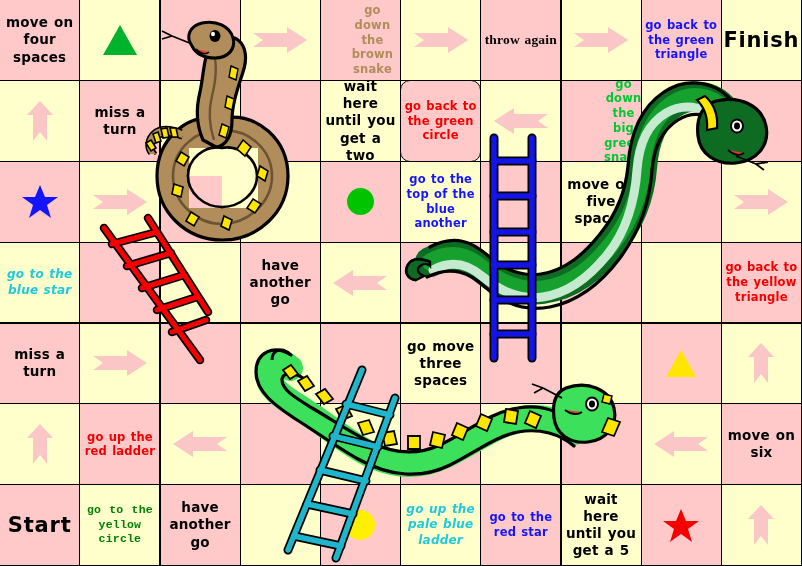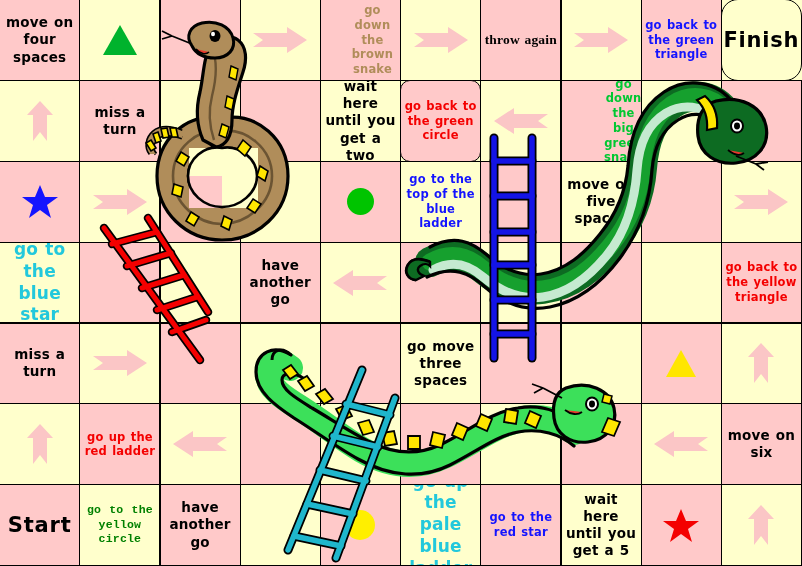--- a/index.html
+++ b/index.html
@@ -44,21 +44,21 @@
     word-spacing: 1px;
   }
   
   .t-black  { color: #000000; font-size: 13.5px; }
   .t-big    { color: #000000; font-size: 21px; letter-spacing: 0.8px; }
   .t-red    { color: #f40000; font-size: 11.5px; }
   .t-blue   { color: #1414ff; font-size: 11.5px; }
   .t-green  { color: #00c832; font-size: 11.5px; }
   .t-dgreen { color: #008000; font-size: 11.5px; }
   .t-brown  { color: #b08d5a; font-size: 11.5px; margin-left: 24px; }
-  .t-cyan   { color: #22c8dc; font-size: 17px; }
+  .t-cyan   { color: #22c8dc; font-size: 12px; font-style: italic; }
 
   
   .glyph { display:block; }
   .tri-up {
     width: 0; height: 0;
     border-left: 17px solid transparent;
     border-right: 17px solid transparent;
     border-bottom: 30px solid #00b32d;
   }
   .tri-up.yellow { border-bottom-color: #ffe600; border-left-width:15px; border-right-width:15px; border-bottom-width:27px;}
@@ -114,21 +114,21 @@
       <div class="cell cream" style="grid-area: 1 / 8;">
         <span class="glyph arrow">
           <svg width="54" height="26" viewBox="0 0 54 26">
             <polygon points="0,6 34,6 34,0 54,13 34,26 34,20 0,20 10,13" fill="#fbc6c6"></polygon>
           </svg>
         </span>
       </div>
       <div class="cell pink" style="grid-area: 1 / 9;">
         <div class="cell-label t-blue">go back to the green triangle</div>
       </div>
-      <div class="cell cream" style="grid-area: 1 / 10; border-radius: 17px;">
+      <div class="cell cream" style="grid-area: 1 / 10;">
         <div class="cell-label t-big">Finish</div>
       </div>
       <div class="cell cream" style="grid-area: 2 / 1;">
         <span class="glyph arrow">
           <svg width="26" height="40" viewBox="0 0 26 40">
             <polygon points="6,40 6,14 0,14 13,0 26,14 20,14 20,40 13,31" fill="#fbc6c6"></polygon>
           </svg>
         </span>
       </div>
       <div class="cell pink" style="grid-area: 2 / 2;">
@@ -167,21 +167,21 @@
             <polygon points="0,6 34,6 34,0 54,13 34,26 34,20 0,20 10,13" fill="#fbc6c6"></polygon>
           </svg>
         </span>
       </div>
       <div class="cell pink" style="grid-area: 3 / 3;"></div>
       <div class="cell cream" style="grid-area: 3 / 4;"></div>
       <div class="cell pink" style="grid-area: 3 / 5;">
         <span class="glyph circle"></span>
       </div>
       <div class="cell cream" style="grid-area: 3 / 6;">
-        <div class="cell-label t-blue">go to the top of the blue ladder</div>
+        <div class="cell-label t-blue">go to the top of the blue another</div>
       </div>
       <div class="cell pink" style="grid-area: 3 / 7;"></div>
       <div class="cell cream" style="grid-area: 3 / 8;">
         <div class="cell-label t-black">move on five spaces</div>
       </div>
       <div class="cell pink" style="grid-area: 3 / 9;"></div>
       <div class="cell cream" style="grid-area: 3 / 10;">
         <span class="glyph arrow">
           <svg width="54" height="26" viewBox="0 0 54 26">
             <polygon points="0,6 34,6 34,0 54,13 34,26 34,20 0,20 10,13" fill="#fbc6c6"></polygon>

